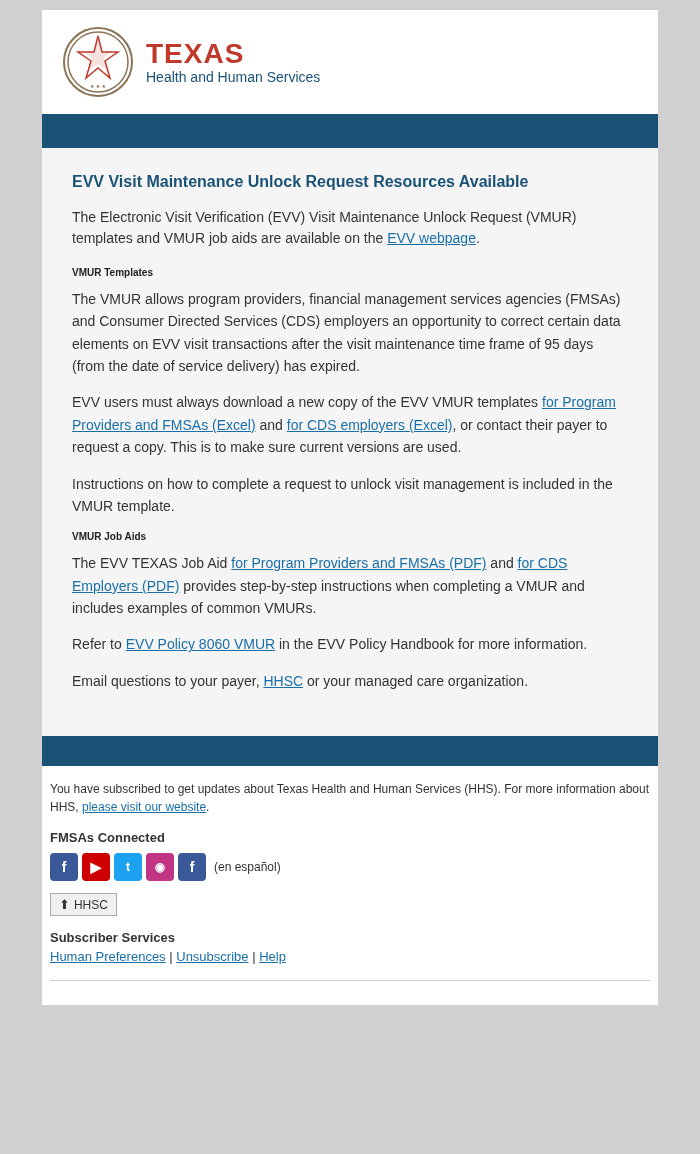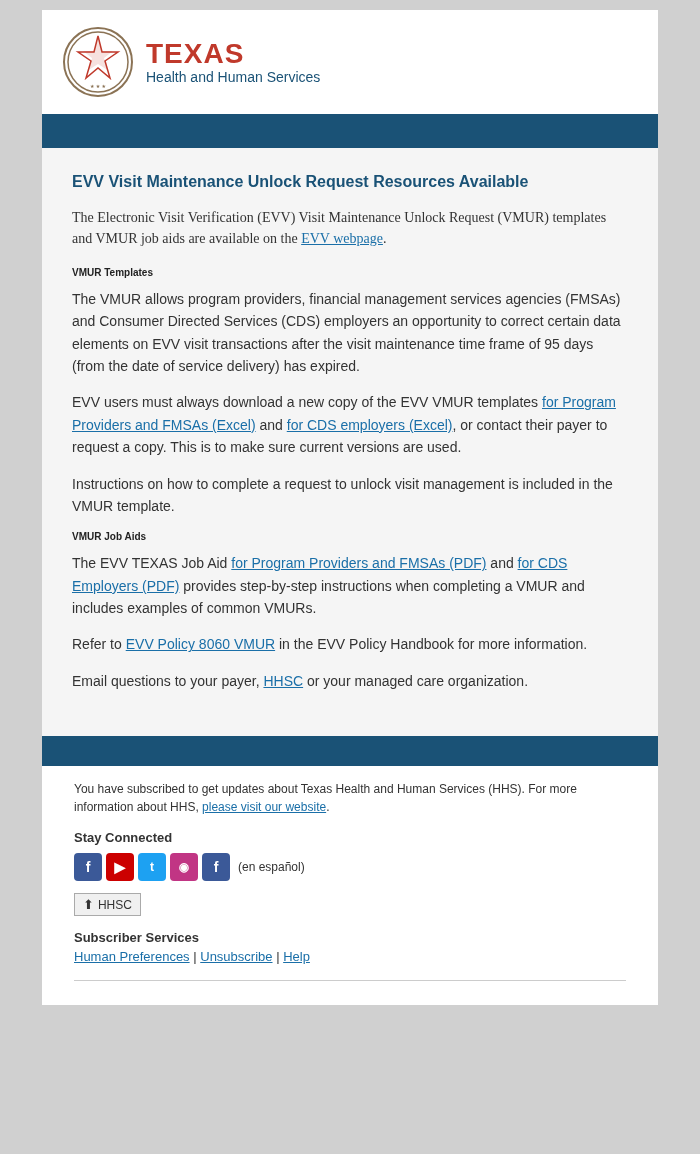--- a/index.html
+++ b/index.html
@@ -68,21 +68,20 @@
       font-weight: bold;
       color: #1a5276;
       margin-bottom: 14px;
       line-height: 1.3;
     }
     .intro-text {
       font-size: 14px;
       color: #333;
       margin-bottom: 18px;
       line-height: 1.5;
-      font-family: Liberation Serif, serif;
     }
     .section-heading {
       font-size: 10px;
       font-weight: bold;
       color: #222;
       margin-bottom: 10px;
     }
     .body-text {
       font-size: 14px;
       color: #333;
@@ -95,21 +94,21 @@
     }
     
     .footer-blue-bar {
       background: #1a5276;
       height: 30px;
       width: 100%;
     }
     
     .bottom-area {
       background: #fff;
-      padding: 14px 32px;
+      padding: 14px 8px;
       border-radius: 16px;
     }
     .subscription-text {
       font-size: 12px;
       color: #333;
       margin-bottom: 14px;
       line-height: 1.5;
     }
     .stay-connected-label {
       font-size: 13px;
@@ -297,21 +296,21 @@
     <div class="footer-blue-bar"></div>
 
     <div class="bottom-area">
 
       <p class="subscription-text">
         <span>You have subscribed to get updates about Texas Health and Human Services (HHS). For more information about HHS,</span>
         <span> </span>
         <a href="#">please visit our website</a><span>.</span>
       </p>
 
-      <p class="stay-connected-label">Stay Connected</p>
+      <p class="stay-connected-label">FMSAs Connected</p>
 
       <div class="social-icons">
         <div class="social-icon si-fb">f</div>
         <div class="social-icon si-yt">▶</div>
         <div class="social-icon si-tw" style="font-size:12px;">t</div>
         <div class="social-icon si-ig" style="font-size:12px;">◉</div>
         <div class="social-icon si-fb2">f</div>
         <span class="spanish-label">(en español)</span>
       </div>
 

